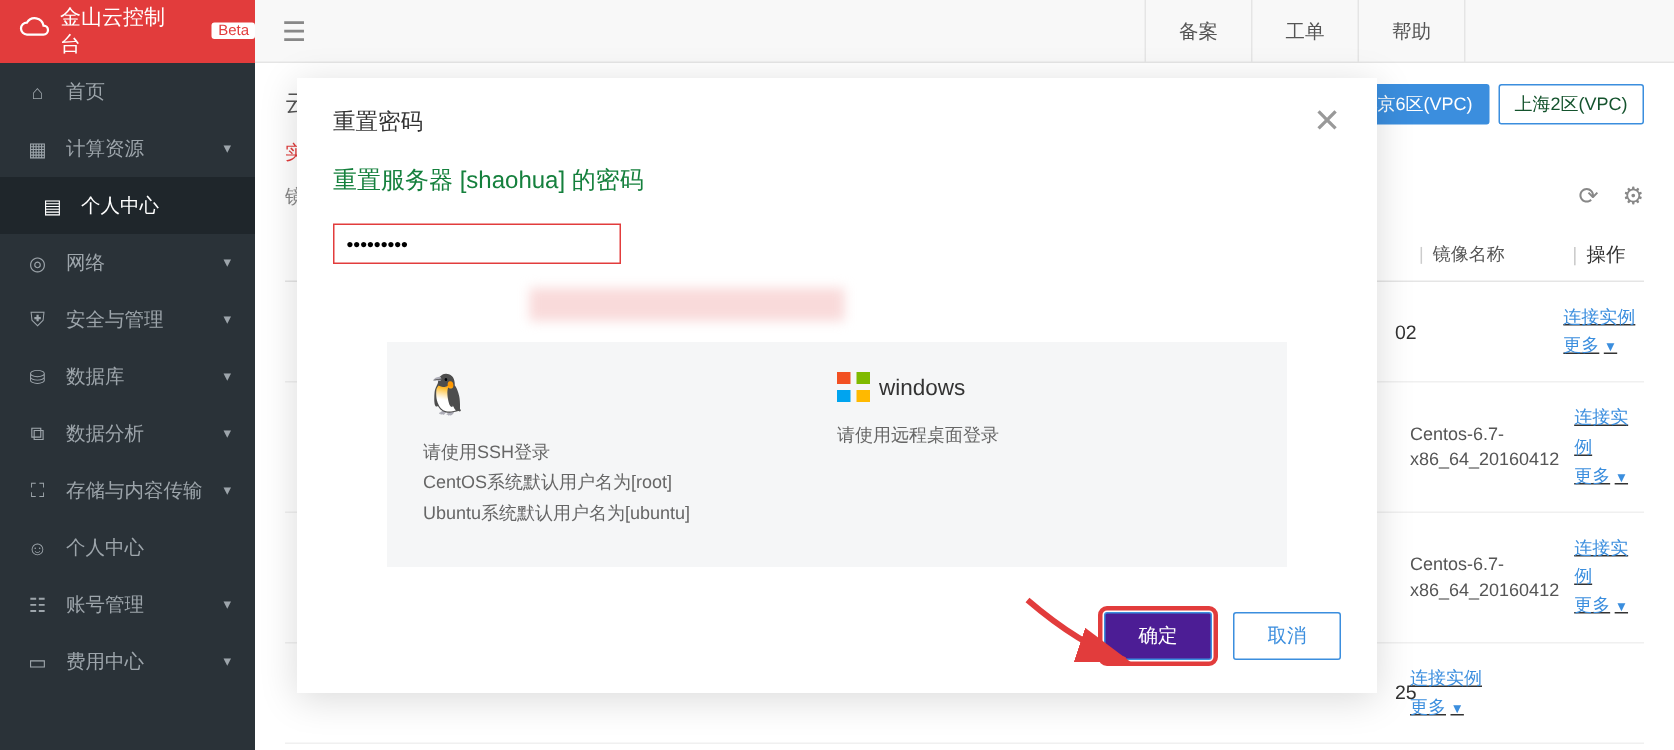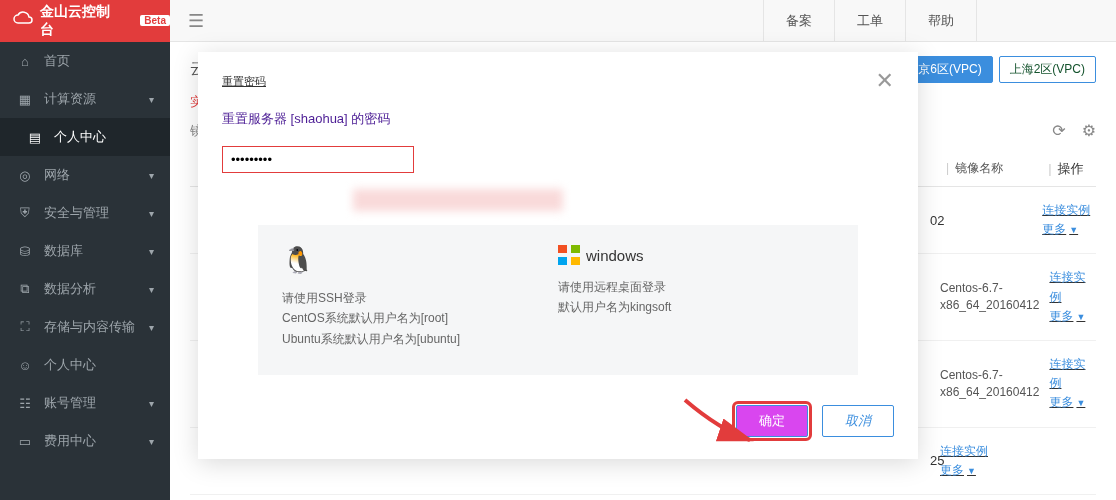--- a/index.html
+++ b/index.html
@@ -1,20 +1,20 @@
 <!DOCTYPE html>
 <html><head>
   <meta charset="utf-8">
   <style>
     * { margin: 0; padding: 0; box-sizing: border-box; }
     body { font-family: "Microsoft YaHei", Arial, sans-serif; font-size: 13px; color: #333; background: #f5f5f5; width: 1116px; height: 500px; overflow: hidden; position: relative; }
     
     
     .top-header { height: 42px; background: #f8f8f8; border-bottom: 1px solid #e5e5e5; display: flex; align-items: center; }
-    .logo-area { width: 170px; height: 42px; background: #e23c3c; color: #fff; display: flex; align-items: center; padding-left: 12px; font-size: 14px; font-weight: 700; }
+    .logo-area { width: 170px; height: 42px; background: #e23c3c; color: #fff; display: flex; align-items: center; padding-left: 12px; font-size: 14px; font-weight: 400; }
     .logo-icon { margin-right: 6px; }
     .beta-badge { background: #fff; color: #e23c3c; font-size: 10px; padding: 0 4px; border-radius: 2px; margin-left: 20px; }
     .menu-toggle { margin-left: 18px; color: #888; font-size: 18px; }
     .header-spacer { flex: 1; }
     .header-links { display: flex; align-items: center; }
     .header-link { padding: 0 22px; border-left: 1px solid #e5e5e5; height: 42px; line-height: 42px; color: #555; font-size: 13px; }
     .header-user { width: 140px; height: 42px; border-left: 1px solid #e5e5e5; }
     
     
     .sidebar { position: absolute; left: 0; top: 42px; bottom: 0; width: 170px; background: #2a3238; color: #9da5ab; }
@@ -46,23 +46,23 @@
     .col-ops-h { width: 80px; padding-left: 10px; }
     .col-ops { width: 80px; font-size: 12px; line-height: 1.6; padding-left: 10px; text-decoration: underline; }
     .col-ops a { color: #3b8ede; display: block; }
     .col-ops .more-caret { font-size: 9px; margin-left: 3px; }
     .divider { color: #ccc; margin: 0 6px; }
     
     
     .modal-overlay { position: absolute; inset: 0; background: rgba(0,0,0,0); display: flex; align-items: flex-start; justify-content: center; }
     .modal { margin-top: 52px; width: 720px; background: #fff; box-shadow: 0 4px 24px rgba(0,0,0,0.15); position: relative; }
     .modal-head { padding: 16px 24px; display: flex; align-items: center; }
-    .modal-title { font-size: 11px; color: #333; text-decoration: underline; }
+    .modal-title { font-size: 15px; color: #333; }
     .modal-close { margin-left: auto; font-size: 22px; color: #999; cursor: pointer; font-weight: 300; }
-    .modal-sub { padding: 0 24px 8px 24px; font-size: 13px; color: #4c1d95; }
+    .modal-sub { padding: 0 24px 8px 24px; font-size: 16px; color: #15803d; }
     .form-row { display: flex; align-items: center; padding: 10px 24px; }
     .form-label { width: 130px; text-align: right; color: #666; padding-right: 12px; }
     .form-input { width: 192px; border: 1px solid #ccc; padding: 5px 8px; font-size: 13px; }
     .form-input.err { border: 1px solid #e23c3c; }
     .help { margin-left: 10px; color: #bbb; border: 1px solid #ccc; border-radius: 50%; width: 16px; height: 16px; display: inline-flex; align-items: center; justify-content: center; font-size: 11px; }
     .blur-area { margin-left: 155px; margin-top: 6px; width: 210px; height: 22px; background: #f9dada; filter: blur(4px); }
     
     .info-panel { margin: 14px 60px; background: #f5f6f7; padding: 20px 24px 26px 24px; display: flex; }
     .info-col { flex: 1; }
     .os-head { display: flex; align-items: center; margin-bottom: 12px; font-size: 15px; }
@@ -71,22 +71,22 @@
     .win-flag { display: inline-block; width: 22px; height: 20px; position: relative; margin-right: 6px; }
     .win-flag span { position: absolute; width: 9px; height: 8px; }
     .win-flag .wf1 { top:0; left:0; background:#f25022; }
     .win-flag .wf2 { top:0; right:0; background:#7fba00; }
     .win-flag .wf3 { bottom:0; left:0; background:#00a4ef; }
     .win-flag .wf4 { bottom:0; right:0; background:#ffb900; }
     .info-line { font-size: 12px; color: #666; line-height: 1.7; }
     
     .modal-foot { padding: 16px 24px 22px 24px; display: flex; justify-content: flex-end; gap: 14px; }
     .btn { padding: 6px 22px; font-size: 13px; border-radius: 2px; cursor: pointer; }
-    .btn-primary { background: #d946ef; color: #fff; border: 1px solid #3b8ede; outline: 3px solid #e23c3c; outline-offset: 1px; }
-    .btn-default { background: #fff; color: #3b8ede; border: 1px solid #3b8ede; font-style: italic; }
+    .btn-primary { background: #4c1d95; color: #fff; border: 1px solid #3b8ede; outline: 3px solid #e23c3c; outline-offset: 1px; }
+    .btn-default { background: #fff; color: #3b8ede; border: 1px solid #3b8ede; }
     
     
     .arrow-anno { position: absolute; left: 680px; top: 395px; pointer-events: none; }
     .arrow-anno svg { overflow: visible; }
   </style>
 </head>
 <body>
 
 <div class="top-header">
   <div class="logo-area">
@@ -247,21 +247,20 @@
         <div class="os-head">
           <span class="win-flag">
               <span class="wf1"></span>
               <span class="wf2"></span>
               <span class="wf3"></span>
               <span class="wf4"></span>
             </span>
           <span>windows</span>
         </div>
         <div class="info-line">请使用远程桌面登录</div>
-        <div class="info-line">默认用户名为kingsoft</div>
       </div>
     </div>
     <div class="modal-foot">
       <span class="btn btn-primary">确定</span>
       <span class="btn btn-default">取消</span>
     </div>
   </div>
 </div>
 
 <div class="arrow-anno">

